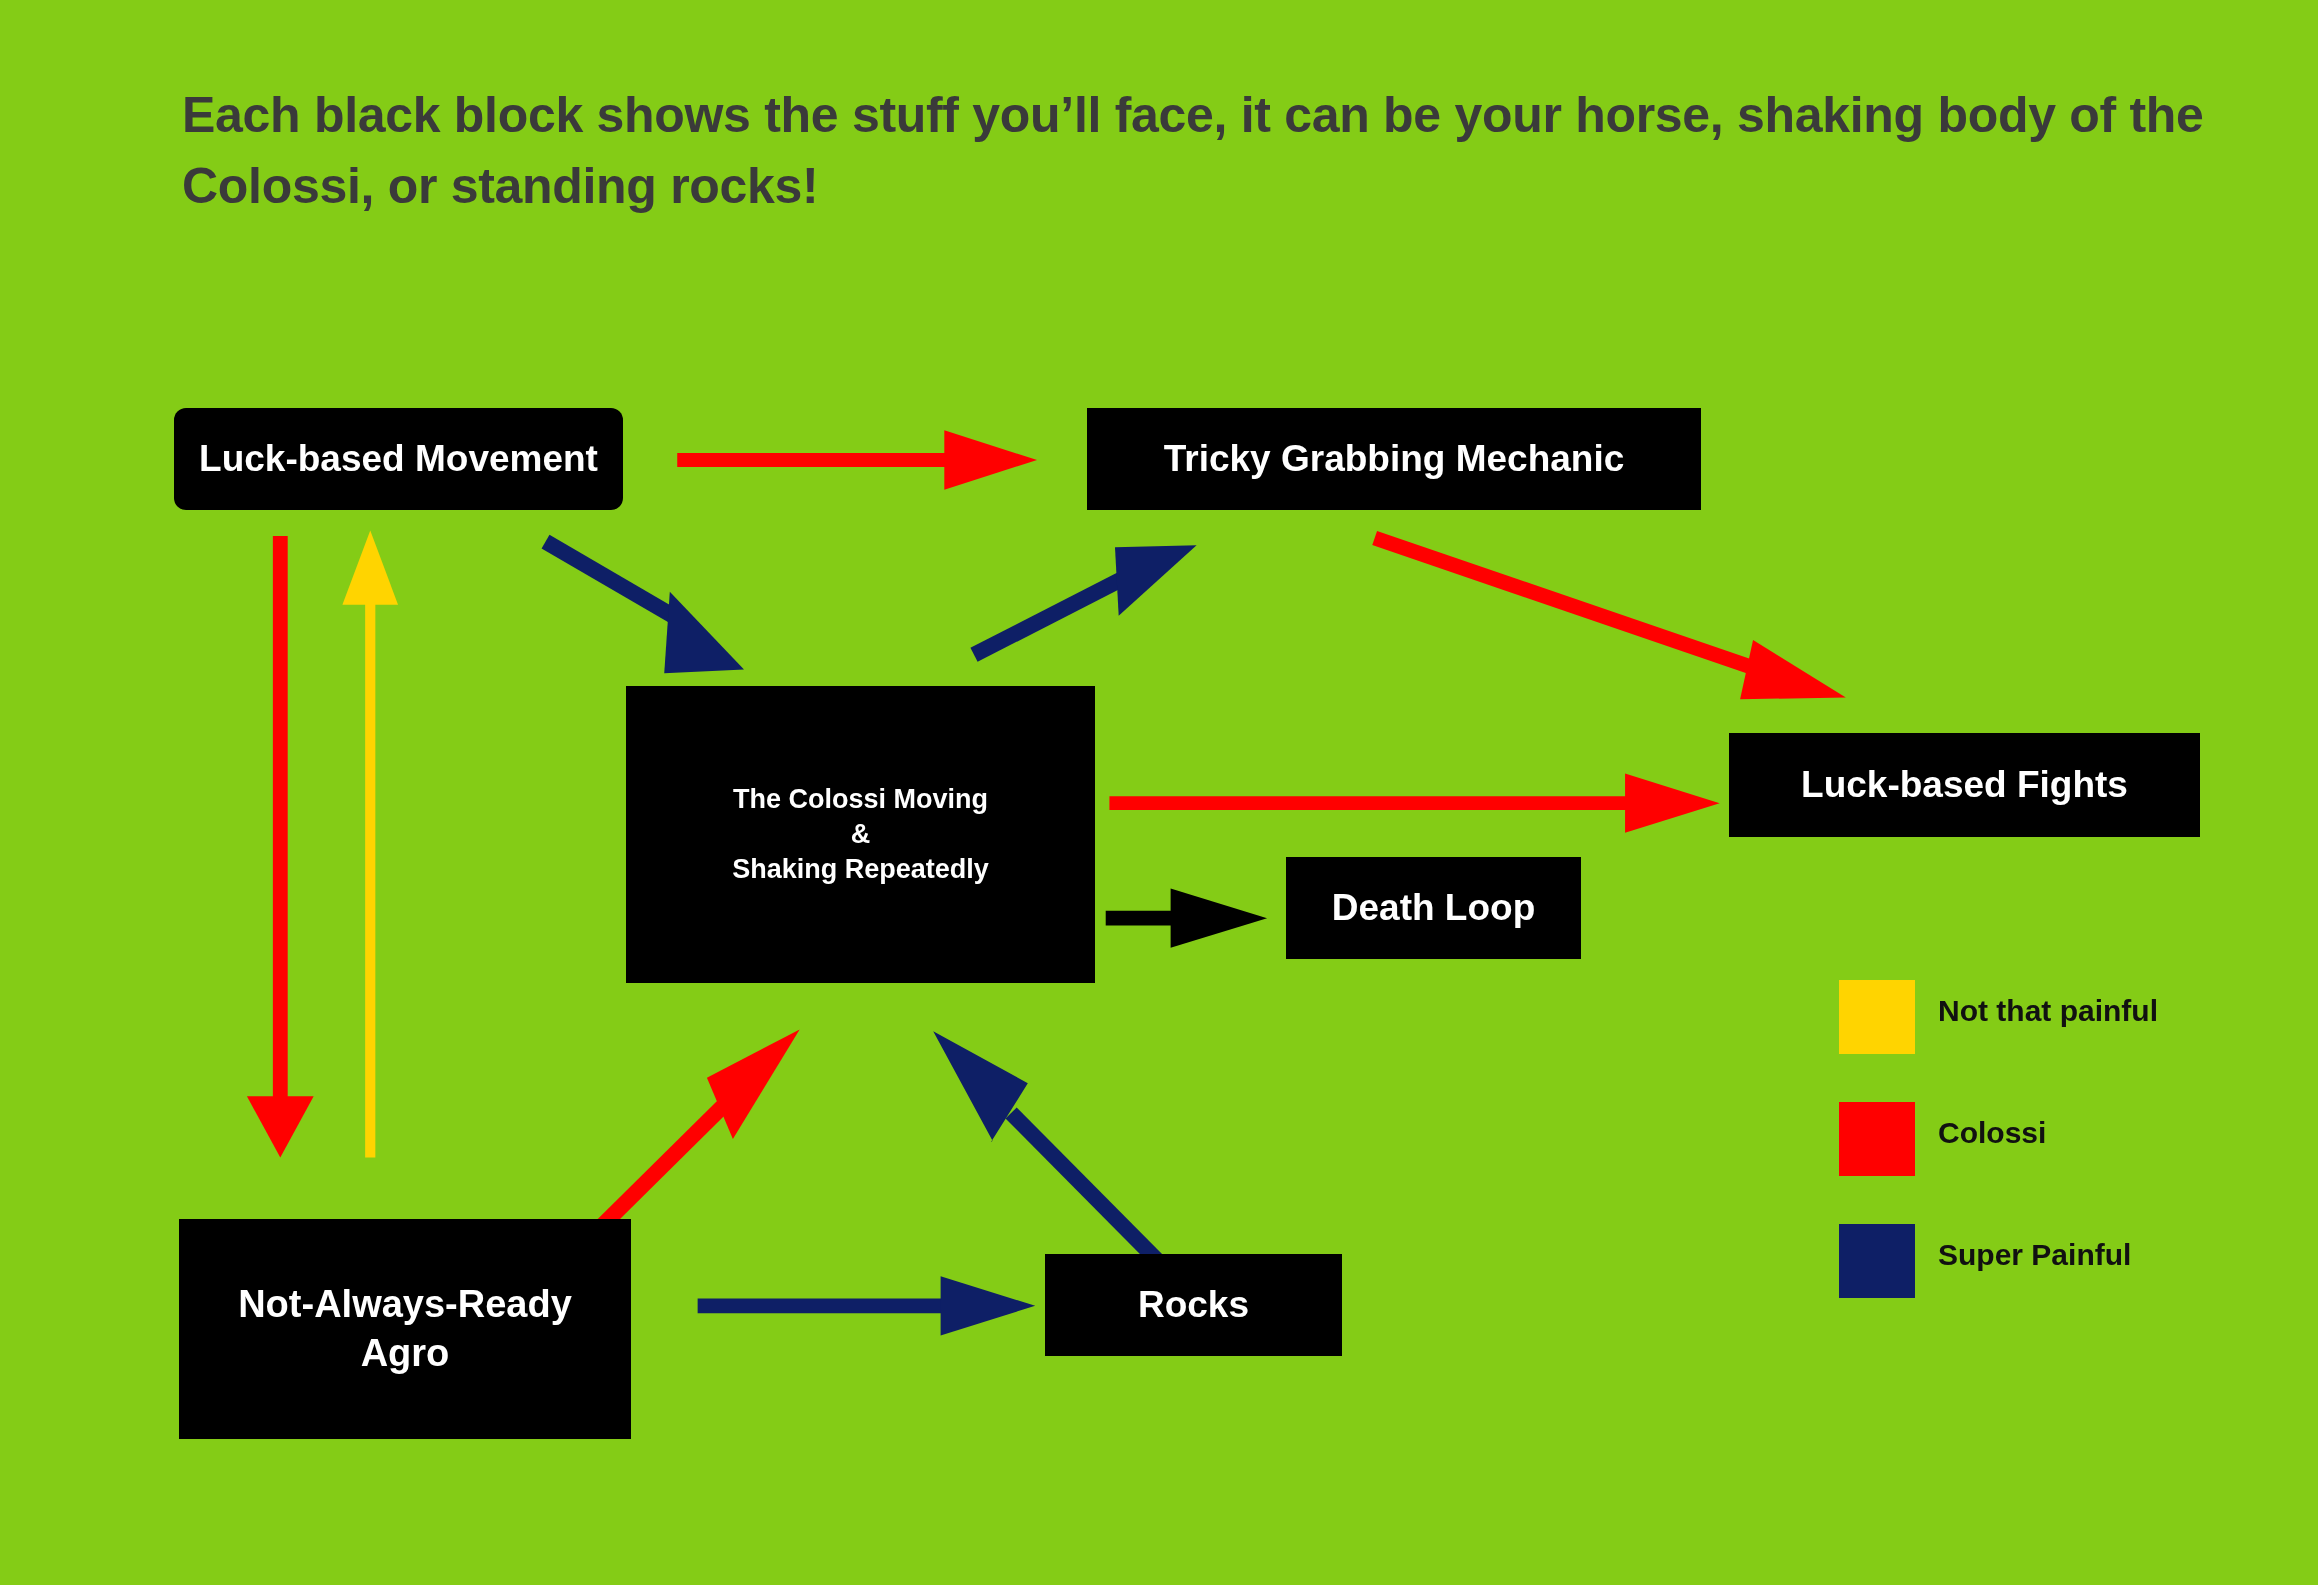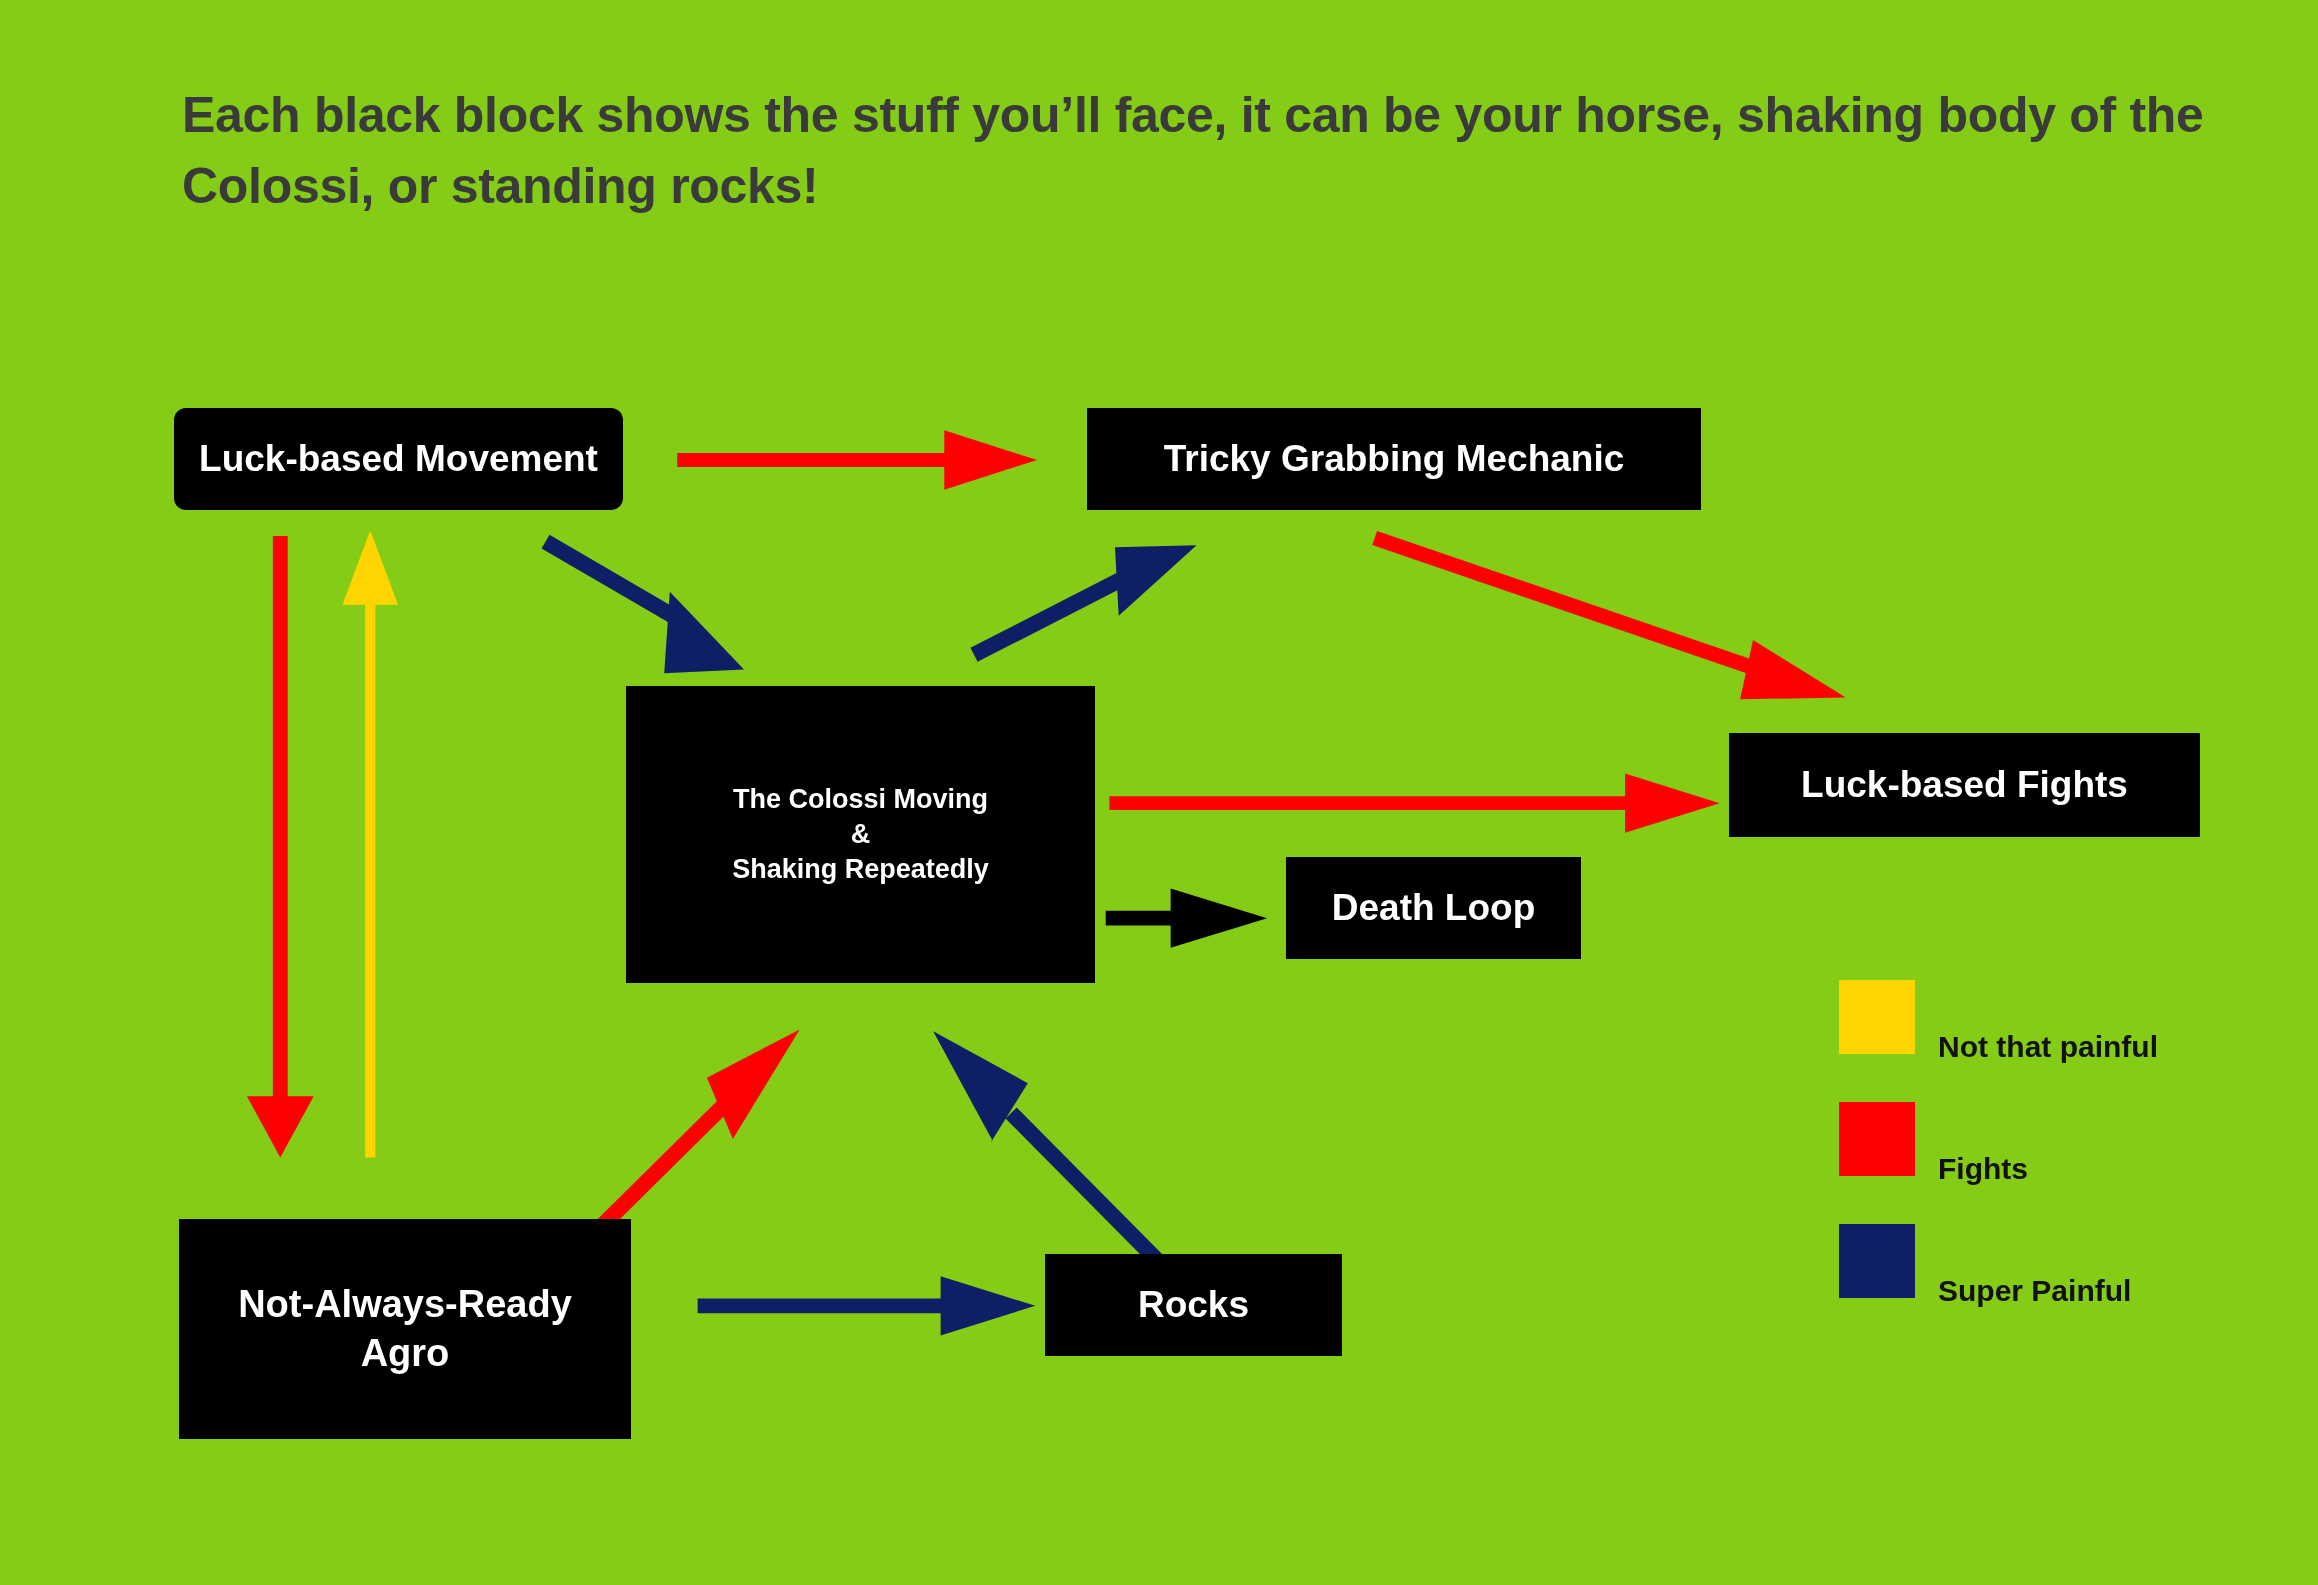--- a/index.html
+++ b/index.html
@@ -73,21 +73,20 @@
     height: 74px;
   }
   .legend-label {
     position: absolute;
     left: 99px;
     top: 20.4px;
     font-size: 30px;
     font-weight: bold;
     color: #111111;
     white-space: nowrap;
-    margin-top: 36px;
   }
 </style>
 </head>
 <body>
 
 <div id="canvas">
 
   <div id="title">Each black block shows the stuff you’ll face, it can be your horse, shaking body of the Colossi, or standing rocks!</div>
 
   <svg id="arrows" viewBox="0 0 2500 1709" xmlns="http://www.w3.org/2000/svg">
@@ -179,21 +178,21 @@
     <span class="node-label">Rocks</span>
   </div>
 
   <div id="legend">
     <div class="legend-row">
       <div class="legend-swatch" style="background: rgb(255, 212, 0);"></div>
       <div class="legend-label">Not that painful</div>
     </div>
     <div class="legend-row">
       <div class="legend-swatch" style="background: rgb(255, 0, 0);"></div>
-      <div class="legend-label">Fights</div>
+      <div class="legend-label">Colossi</div>
     </div>
     <div class="legend-row">
       <div class="legend-swatch" style="background: rgb(14, 31, 102);"></div>
       <div class="legend-label">Super Painful</div>
     </div>
   </div>
 
 </div>
 
 

